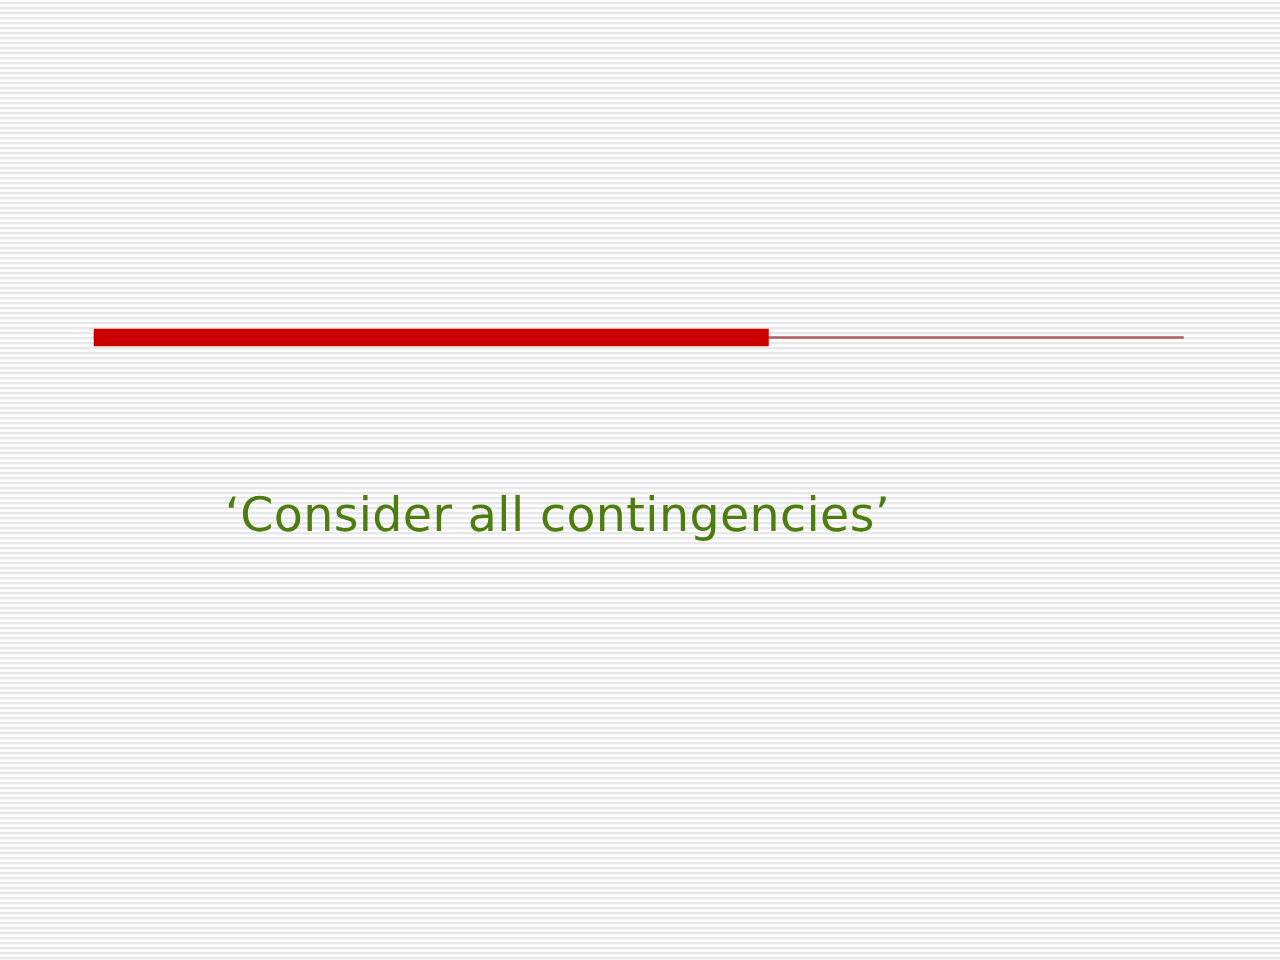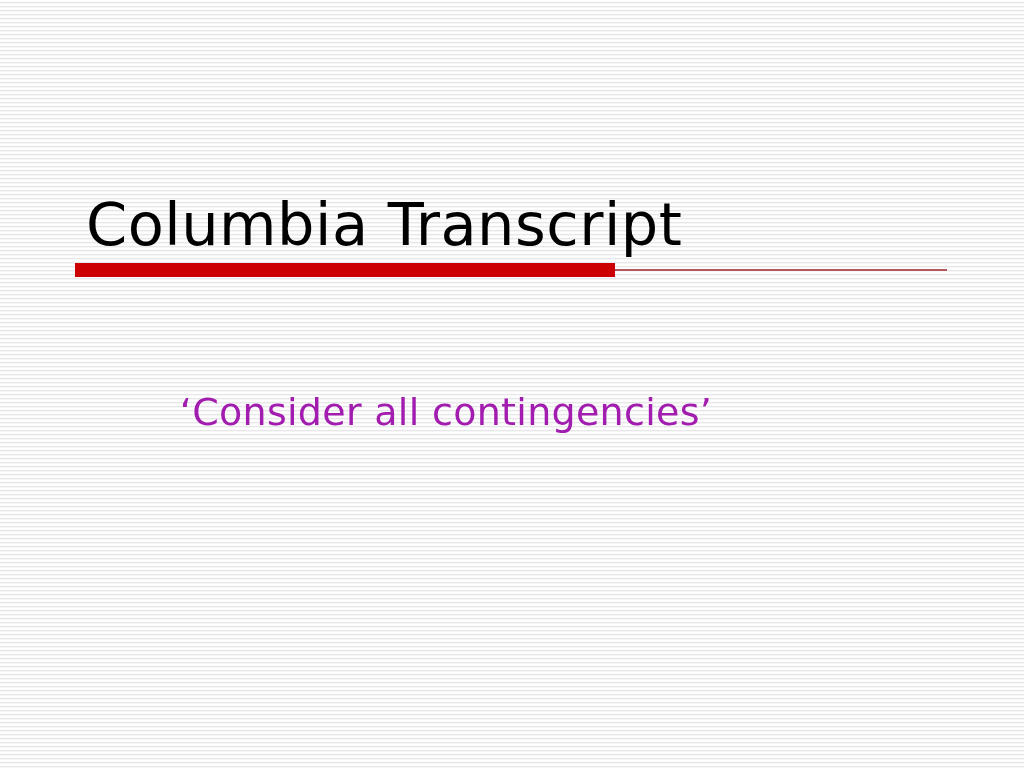--- a/index.html
+++ b/index.html
@@ -105,34 +105,31 @@
   }
 
   .slide-subtitle {
     margin: 0;
     padding: 0;
     font-family: "DejaVu Sans", sans-serif;
     font-weight: 400;
     font-size: 38px;
     line-height: 52px;
     letter-spacing: 0.3px;
-    color: #a21caf;
+    color: #4d7c0f;
     white-space: nowrap;
   }
 </style>
 </head>
 <body>
 
 <div class="slide">
 
   <div class="slide-background"></div>
 
-  <div class="title-block">
-    <h1 class="slide-title">Columbia Transcript</h1>
-  </div>
 
   <div class="title-rule">
     <div class="title-rule-thin"></div>
     <div class="title-rule-thick"></div>
   </div>
 
   <div class="subtitle-block">
     <p class="slide-subtitle">‘Consider all contingencies’</p>
   </div>
 

